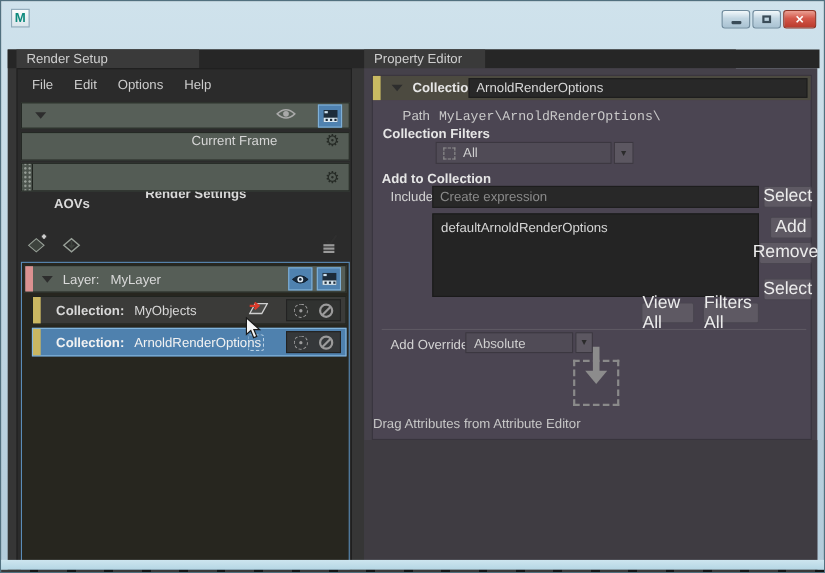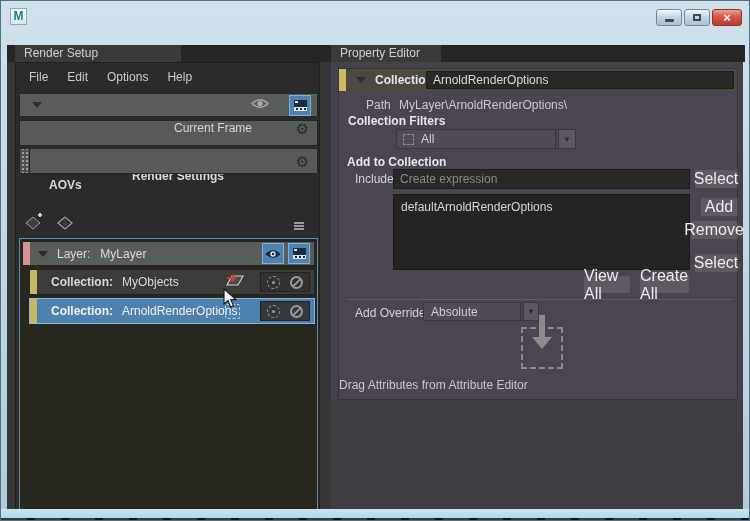--- a/index.html
+++ b/index.html
@@ -244,21 +244,21 @@
 
         <div class="pe-header">
           <span class="ystripe"></span>
           <span class="tri" style="margin-left:10px;"></span>
           <span class="boldlbl" style="margin-left:9px;">Collection:</span>
           <input class="textfield" style="position: absolute; left: 87px; top: 2px; width: 308px; height: 18px;" value="ArnoldRenderOptions">
         </div>
 
         <div style="position:absolute;left:27px;top:29px;color:#c9c9c9;">
           <span>Path</span>
-          <span style="margin-left:5px;">MyLayer\ArnoldRenderOptions\</span>
+          <span style="margin-left:5px;font-family:Liberation Mono, monospace;">MyLayer\ArnoldRenderOptions\</span>
         </div>
 
         <div class="boldlbl" style="position:absolute;left:9px;top:45px;">Collection Filters</div>
         <div class="dd" style="left:57px;top:60px;width:160px;height:20px;">
           <span class="dash-sq"></span>
           <span>All</span>
         </div>
         <div class="dd-arrow" style="left:219px;top:60px;width:18px;height:20px;">
           <span>▼</span>
         </div>
@@ -270,21 +270,21 @@
         <div class="btn" style="left:355px;top:100px;width:44px;height:20px;">Select</div>
 
         <div class="listbox" style="left:54px;top:125px;width:297px;height:76px;">
           <div style="padding:5px 7px;">defaultArnoldRenderOptions</div>
         </div>
         <div class="btn" style="left:361px;top:128px;width:38px;height:20px;">Add</div>
         <div class="btn" style="left:351px;top:151px;width:48px;height:20px;">Remove</div>
         <div class="btn" style="left:355px;top:184px;width:44px;height:20px;">Select</div>
 
         <div class="btn" style="left:244px;top:206px;width:48px;height:19px;">View All</div>
-        <div class="btn" style="left:300px;top:206px;width:51px;height:19px;">Create All</div>
+        <div class="btn" style="left:300px;top:206px;width:51px;height:19px;">Filters All</div>
 
         <div class="divider" style="top:230px;"></div>
 
         <div style="position:absolute;left:16px;top:237px;color:#d3d3d3;">Add Override</div>
         <div class="dd" style="left:84px;top:233px;width:98px;height:19px;padding-left:7px;">
           <span>Absolute</span>
         </div>
         <div class="dd-arrow" style="left:184px;top:233px;width:16px;height:19px;">
           <span>▼</span>
         </div>

